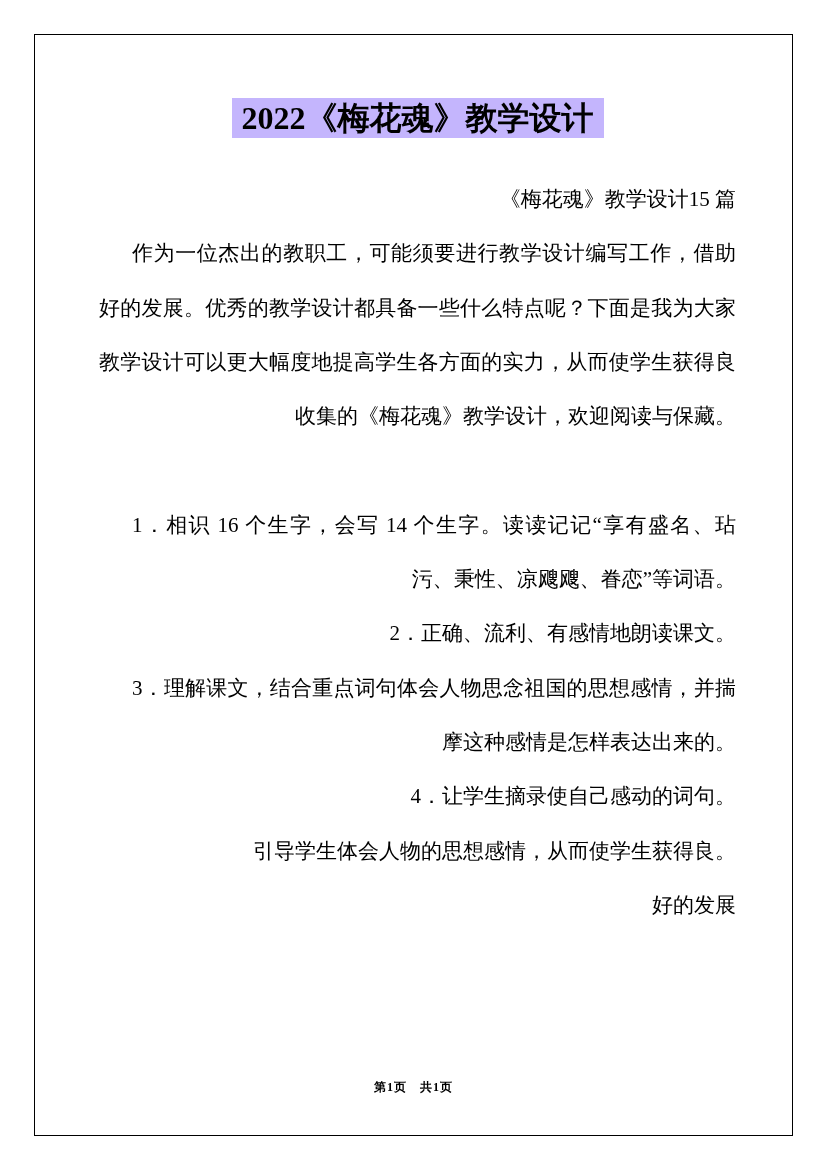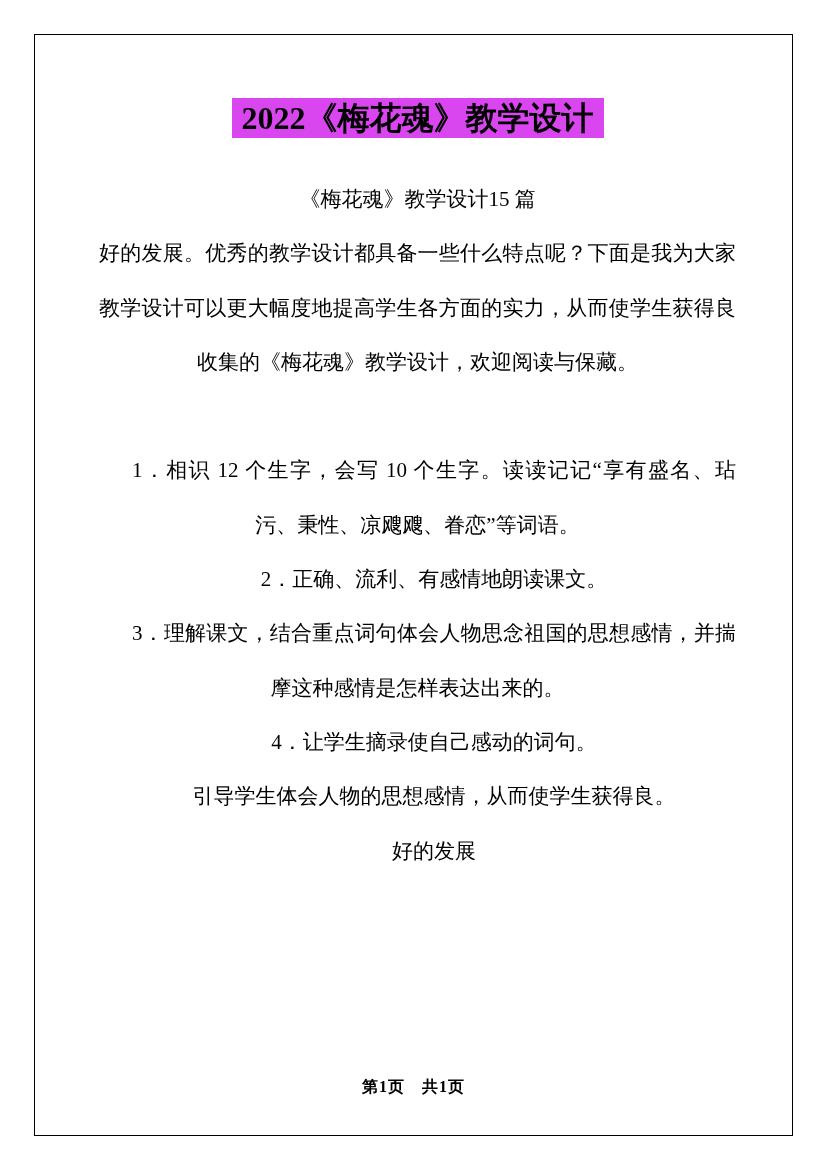--- a/index.html
+++ b/index.html
@@ -31,72 +31,73 @@
     width: 637px;
   }
   .title-wrap {
     padding-top: 98px;
     text-align: center;
     line-height: 44px;
     white-space: nowrap;
   }
   .title-highlight {
     display: inline-block;
-    background: #d946ef;
+    background: #c4b5fd;
     font-size: 32px;
     font-weight: bold;
     line-height: 40px;
     padding: 0 10px;
   }
   .line {
     font-size: 21px;
     line-height: 54.3px;
-    text-align: center;
+    text-align: right;
   }
   .line.first {
     margin-top: 26px;
   }
   .line.indent {
     padding-left: 33px;
   }
   .line.justify {
     text-align: justify;
     text-align-last: justify;
   }
   .line.blank {
     height: 54.3px;
   }
   .footer {
     position: absolute;
     left: 0;
     right: 0;
     top: 1076px;
     text-align: center;
-    font-size: 16px;
+    font-size: 12px;
     font-weight: bold;
     line-height: 22px;
     letter-spacing: 1px;
   }
 </style>
 </head>
 <body>
 
 <div class="page-border"></div>
 
 <div class="content">
   <div class="title-wrap">
     <span class="title-highlight">2022《梅花魂》教学设计</span>
   </div>
 
   <div class="line first">《梅花魂》教学设计15 篇</div>
+  <div class="line indent justify">作为一位杰出的教职工，可能须要进行教学设计编写工作，借助</div>
   <div class="line justify">好的发展。优秀的教学设计都具备一些什么特点呢？下面是我为大家</div>
   <div class="line justify">教学设计可以更大幅度地提高学生各方面的实力，从而使学生获得良</div>
   <div class="line">收集的《梅花魂》教学设计，欢迎阅读与保藏。</div>
   <div class="line blank"></div>
-  <div class="line indent justify">1．相识 12 个生字，会写 10 个生字。读读记记“享有盛名、玷</div>
+  <div class="line indent justify">1．相识 16 个生字，会写 14 个生字。读读记记“享有盛名、玷</div>
   <div class="line">污、秉性、凉飕飕、眷恋”等词语。</div>
   <div class="line indent">2．正确、流利、有感情地朗读课文。</div>
   <div class="line indent justify">3．理解课文，结合重点词句体会人物思念祖国的思想感情，并揣</div>
   <div class="line">摩这种感情是怎样表达出来的。</div>
   <div class="line indent">4．让学生摘录使自己感动的词句。</div>
   <div class="line indent">引导学生体会人物的思想感情，从而使学生获得良。</div>
   <div class="line indent">好的发展</div>
 </div>
 
 <div class="footer">第1页　共1页</div>

